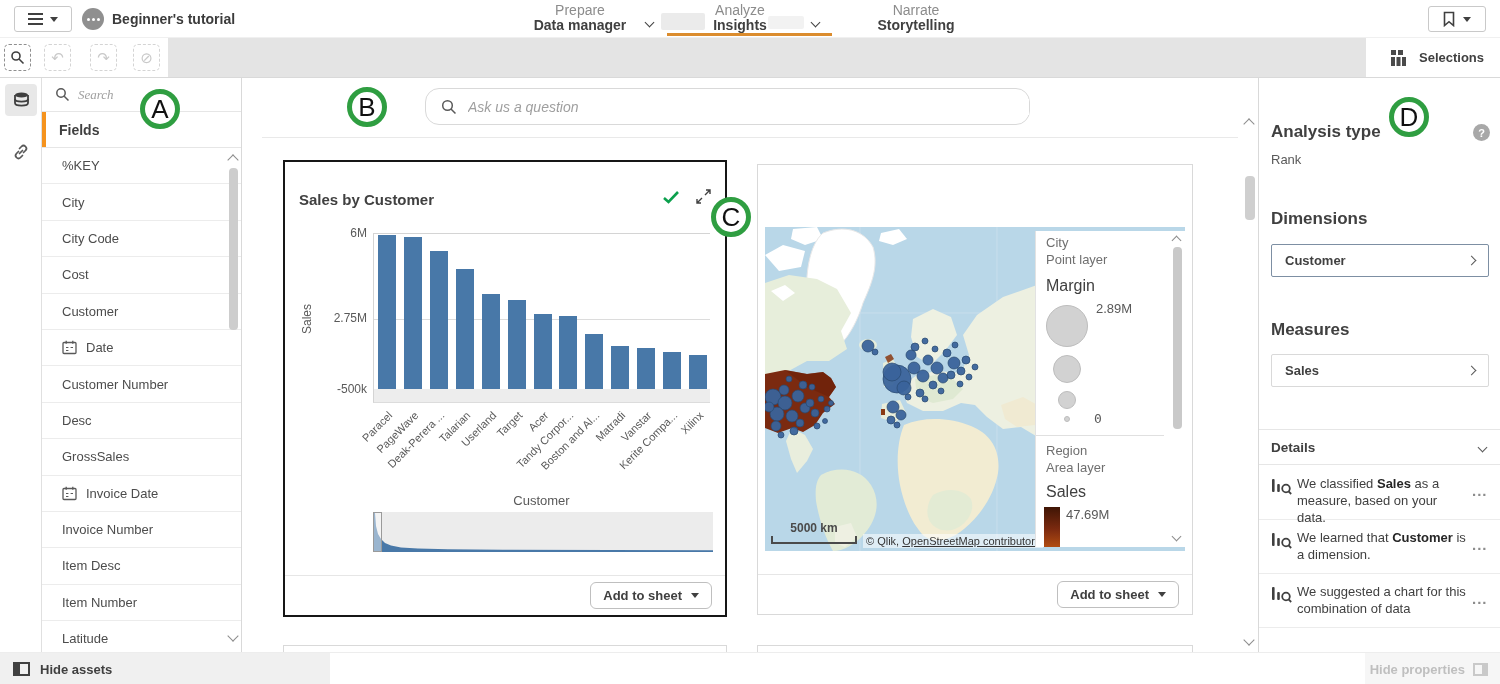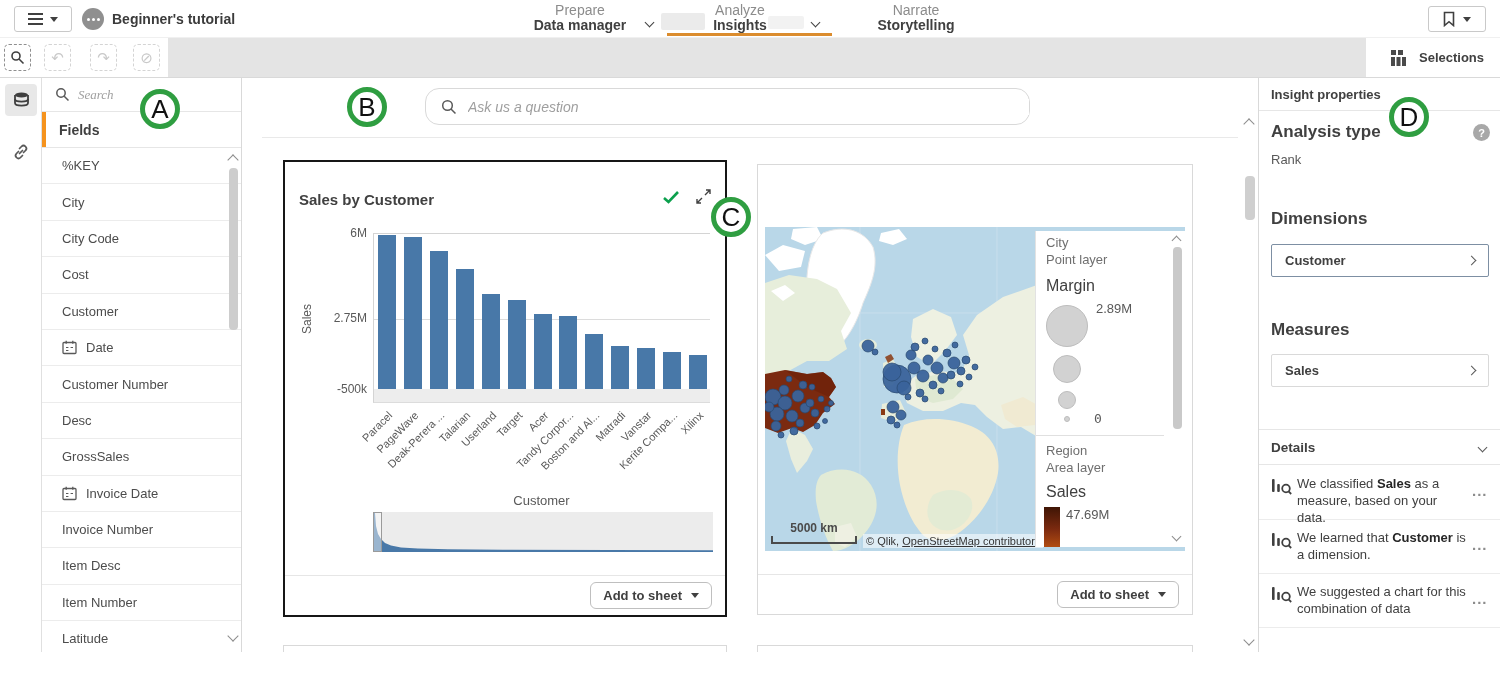--- a/index.html
+++ b/index.html
@@ -502,21 +502,20 @@
 
     <div class="stub" style="left:41px;width:444px;"></div>
     <div class="stub" style="left:515px;width:436px;"></div>
 
     <span class="ms-up"></span>
     <div class="ms-thumb"></div>
     <span class="ms-down"></span>
   </div>
 
   <div class="props">
-    <div class="props-header">Insight properties</div>
     <div class="sec-title" style="top:44px;">Analysis type</div>
     <div class="help">
         <span>?</span>
       </div>
     <div class="plain" style="top:74px;">Rank</div>
     <div class="sec-title" style="top:131px;">Dimensions</div>
     <div class="pbtn" style="top:166px;border:1px solid #7d8fa3;">
       <span>Customer</span>
       <span class="spacer"></span>
       <span class="chev-r"></span>
@@ -559,20 +558,34 @@
               <rect x="6.2" y="8" width="2.6" height="8" rx="1" fill="#404040"></rect>
               <circle cx="15" cy="12.5" r="3.8" fill="none" stroke="#404040" stroke-width="1.8"></circle>
               <path d="M17.6 15.4 l2.6 2.6" stroke="#404040" stroke-width="1.8"></path>
             </svg></div>
           <div class="dtext"><span>We suggested a chart for this combination of data</span></div>
           <div class="dell">...</div>
         </div>
       </div>
   </div>
 
+  <div class="bottombar">
+    <div class="hideassets">
+      <span class="ha-icon">
+          <i></i>
+        </span>
+      <span>Hide assets</span>
+    </div>
+    <div class="hideprops">
+      <span>Hide properties</span>
+      <span class="hp-icon">
+          <i></i>
+        </span>
+    </div>
+  </div>
 
   <div class="ann" style="left:140px;top:89px;">
       <span>A</span>
     </div>
   <div class="ann" style="left:347px;top:87px;">
       <span>B</span>
     </div>
   <div class="ann" style="left:711px;top:197px;">
       <span>C</span>
     </div>

